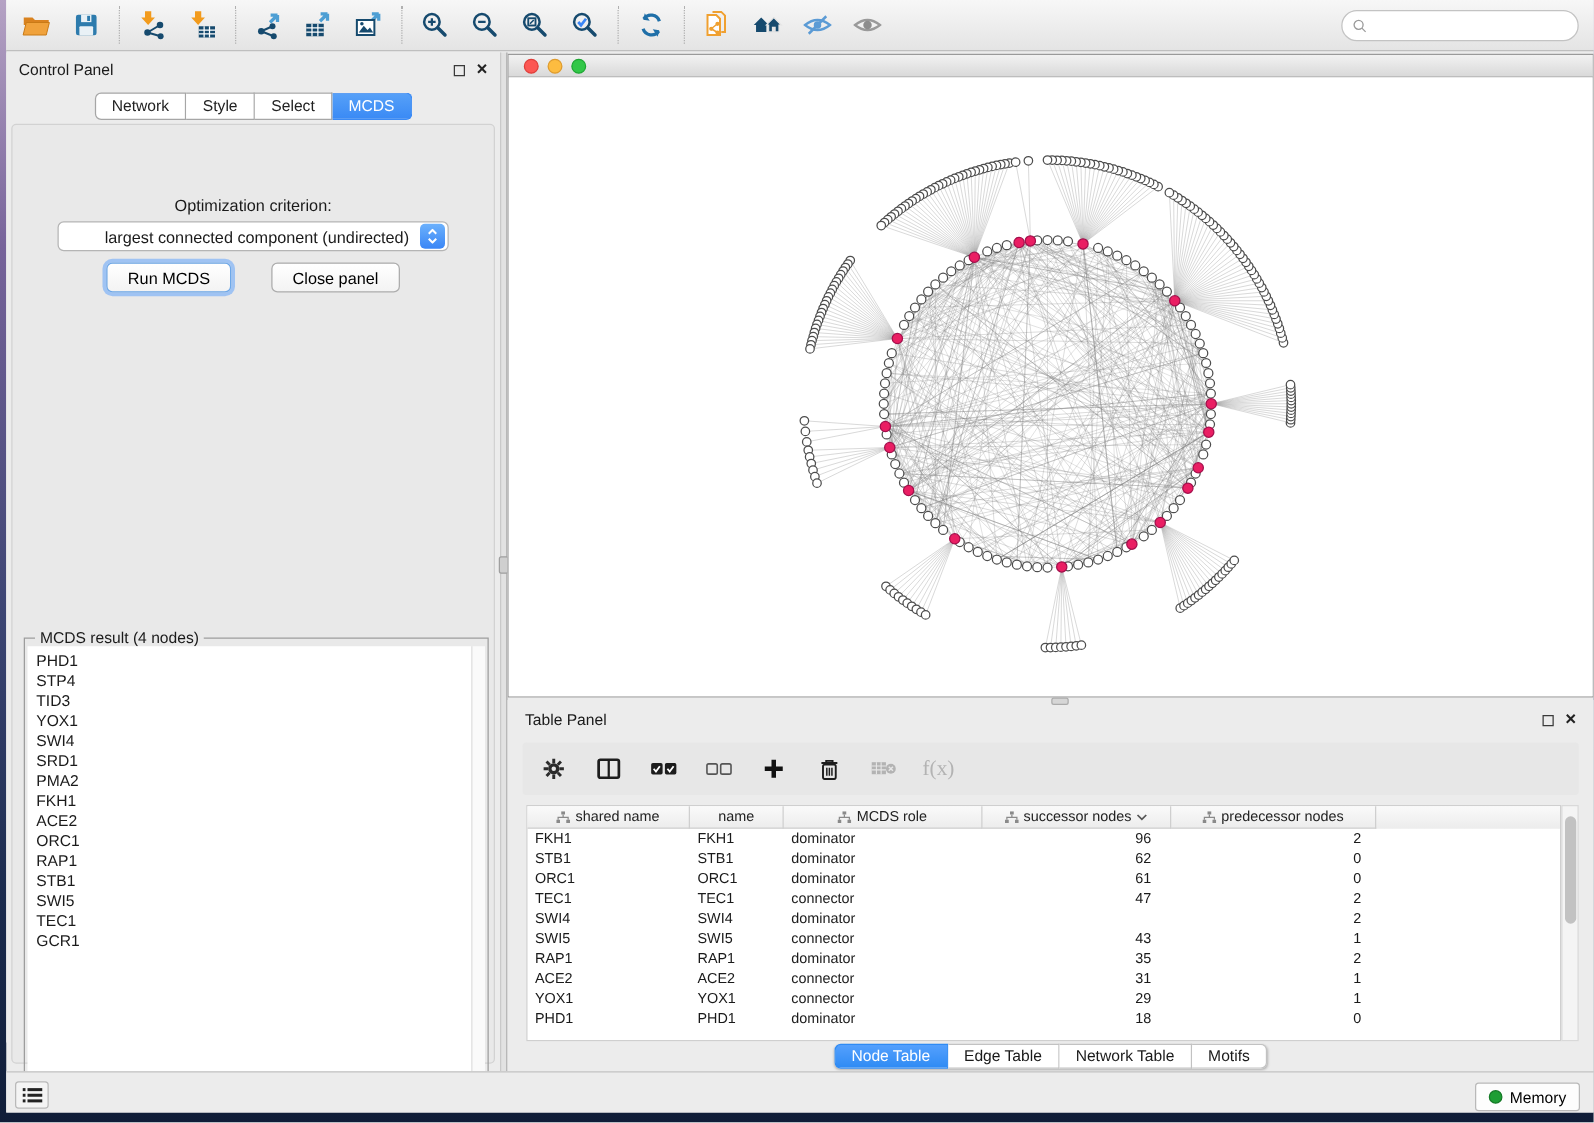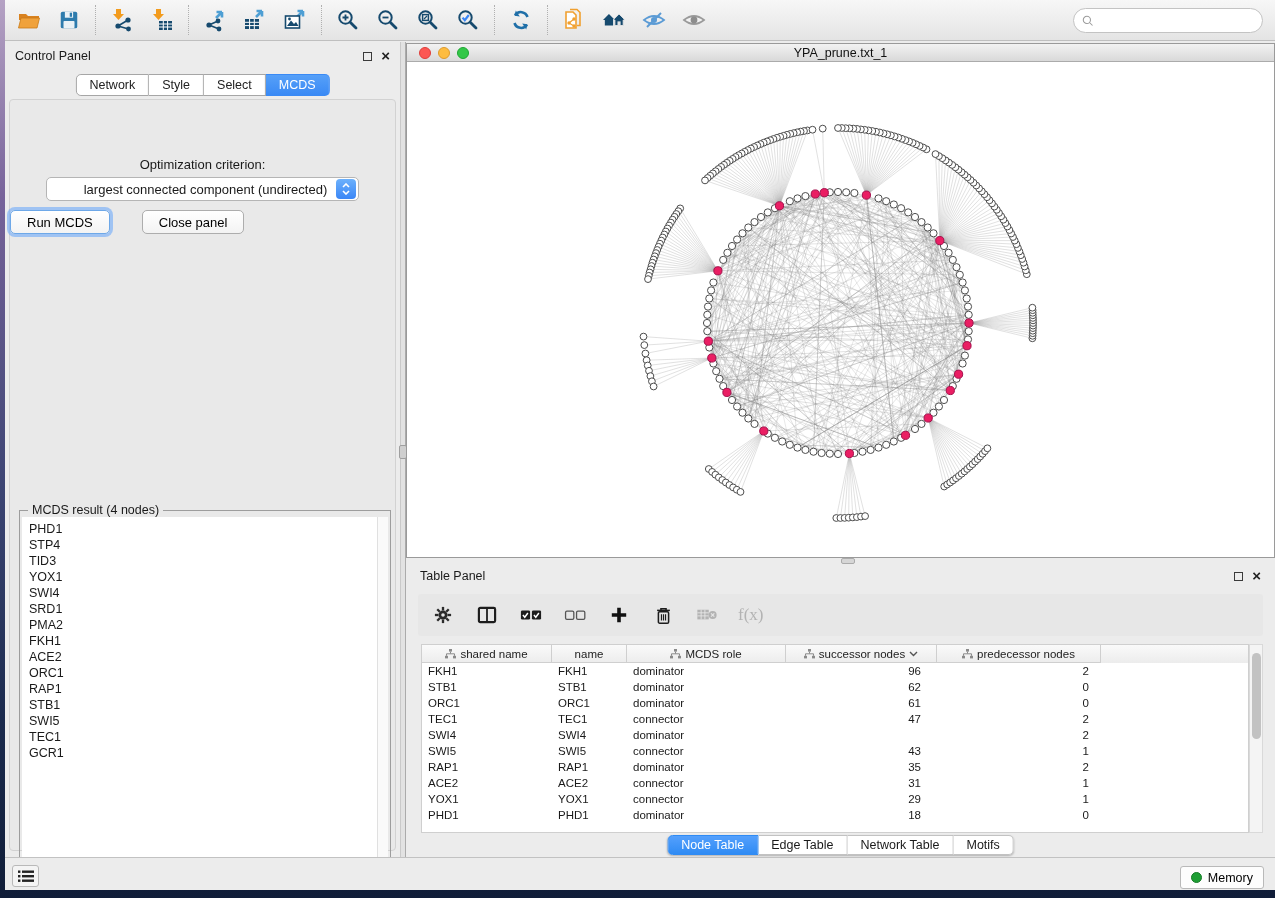--- a/index.html
+++ b/index.html
@@ -39,21 +39,21 @@
   .seg.selected { background:linear-gradient(#56a0f8,#3a8af5); color:#fff; border-color:#3a8af5; }
 
   .cp-content { position:absolute; left:4px; top:57px; width:387px; height:752px;
     background:#e9e9e9; border:1px solid #d2d2d2; border-radius:4px; }
   .opt-label { position:absolute; top:57px; width:100%; text-align:center; font-size:13px; }
   .dropdown { position:absolute; left:36px; top:77px; width:313px; height:24px; background:#fff;
     border:1px solid #b5b5b5; border-radius:5px; display:flex; align-items:center; cursor:pointer; }
   .dropdown .dd-text { flex:1; text-align:center; font-size:13px;margin-left:28px; }
   .dd-stepper { width:20px; height:20px; margin-right:2px; border-radius:4px;
     background:linear-gradient(#6cb1fc,#3a86f6); display:flex; flex-direction:column; align-items:center; justify-content:center; gap:2px; }
-  .btn-row { position:absolute; top:110px; width:100%; display:flex; justify-content:flex-start; gap:32px; }
+  .btn-row { position:absolute; top:110px; width:100%; display:flex; justify-content:center; gap:32px; }
   .pbtn { height:24px; padding:0 16px; background:linear-gradient(#ffffff,#f3f3f3); border:1px solid #adadad;
     border-radius:5px; font-size:13px; font-family:"Liberation Sans",sans-serif; cursor:pointer; }
   .pbtn.focus { box-shadow:0 0 0 3px rgba(110,170,250,.6); border-color:#6ea8e8; }
 
   .groupbox { position:absolute; left:9px; top:410px; width:372px; height:372px; border:1px solid #9d9d9d; }
   .group-legend { position:absolute; left:8px; top:-8px; background:#e9e9e9; padding:0 4px; font-size:12.5px; }
   .mcds-list { position:absolute; left:2px; top:6px; width:355px; height:362px; background:#fff; overflow:hidden; padding:4px 0 0 7px; }
   .mcds-item { font-size:12.5px; line-height:16px; cursor:default; }
   .list-scroll { position:absolute; right:2px; top:6px; width:11px; height:362px; background:#fafafa; border-left:1px solid #e0e0e0; }
 
@@ -304,21 +304,20 @@
         </div>
       </div>
     </div>
 
     <div class="vdivider">
       <div class="vgrip"></div>
     </div>
 
     <div class="net-window">
       <div class="net-titlebar">
-        <span class="net-title">YPA_prune.txt_1</span>
         <span class="tl red"></span>
         <span class="tl yellow"></span>
         <span class="tl green"></span>
       </div>
       <div class="net-canvas">
         <svg id="netsvg" width="867" height="495" viewBox="0 0 867 495">
             <g>
               <line x1="562.0" y1="261.0" x2="300.3" y2="269.2" stroke="#7d7d7d" stroke-opacity="0.3" stroke-width="0.7"></line>
               <line x1="562.0" y1="261.0" x2="330.1" y2="344.5" stroke="#7d7d7d" stroke-opacity="0.3" stroke-width="0.7"></line>
               <line x1="562.0" y1="261.0" x2="316.2" y2="324.1" stroke="#7d7d7d" stroke-opacity="0.3" stroke-width="0.7"></line>

